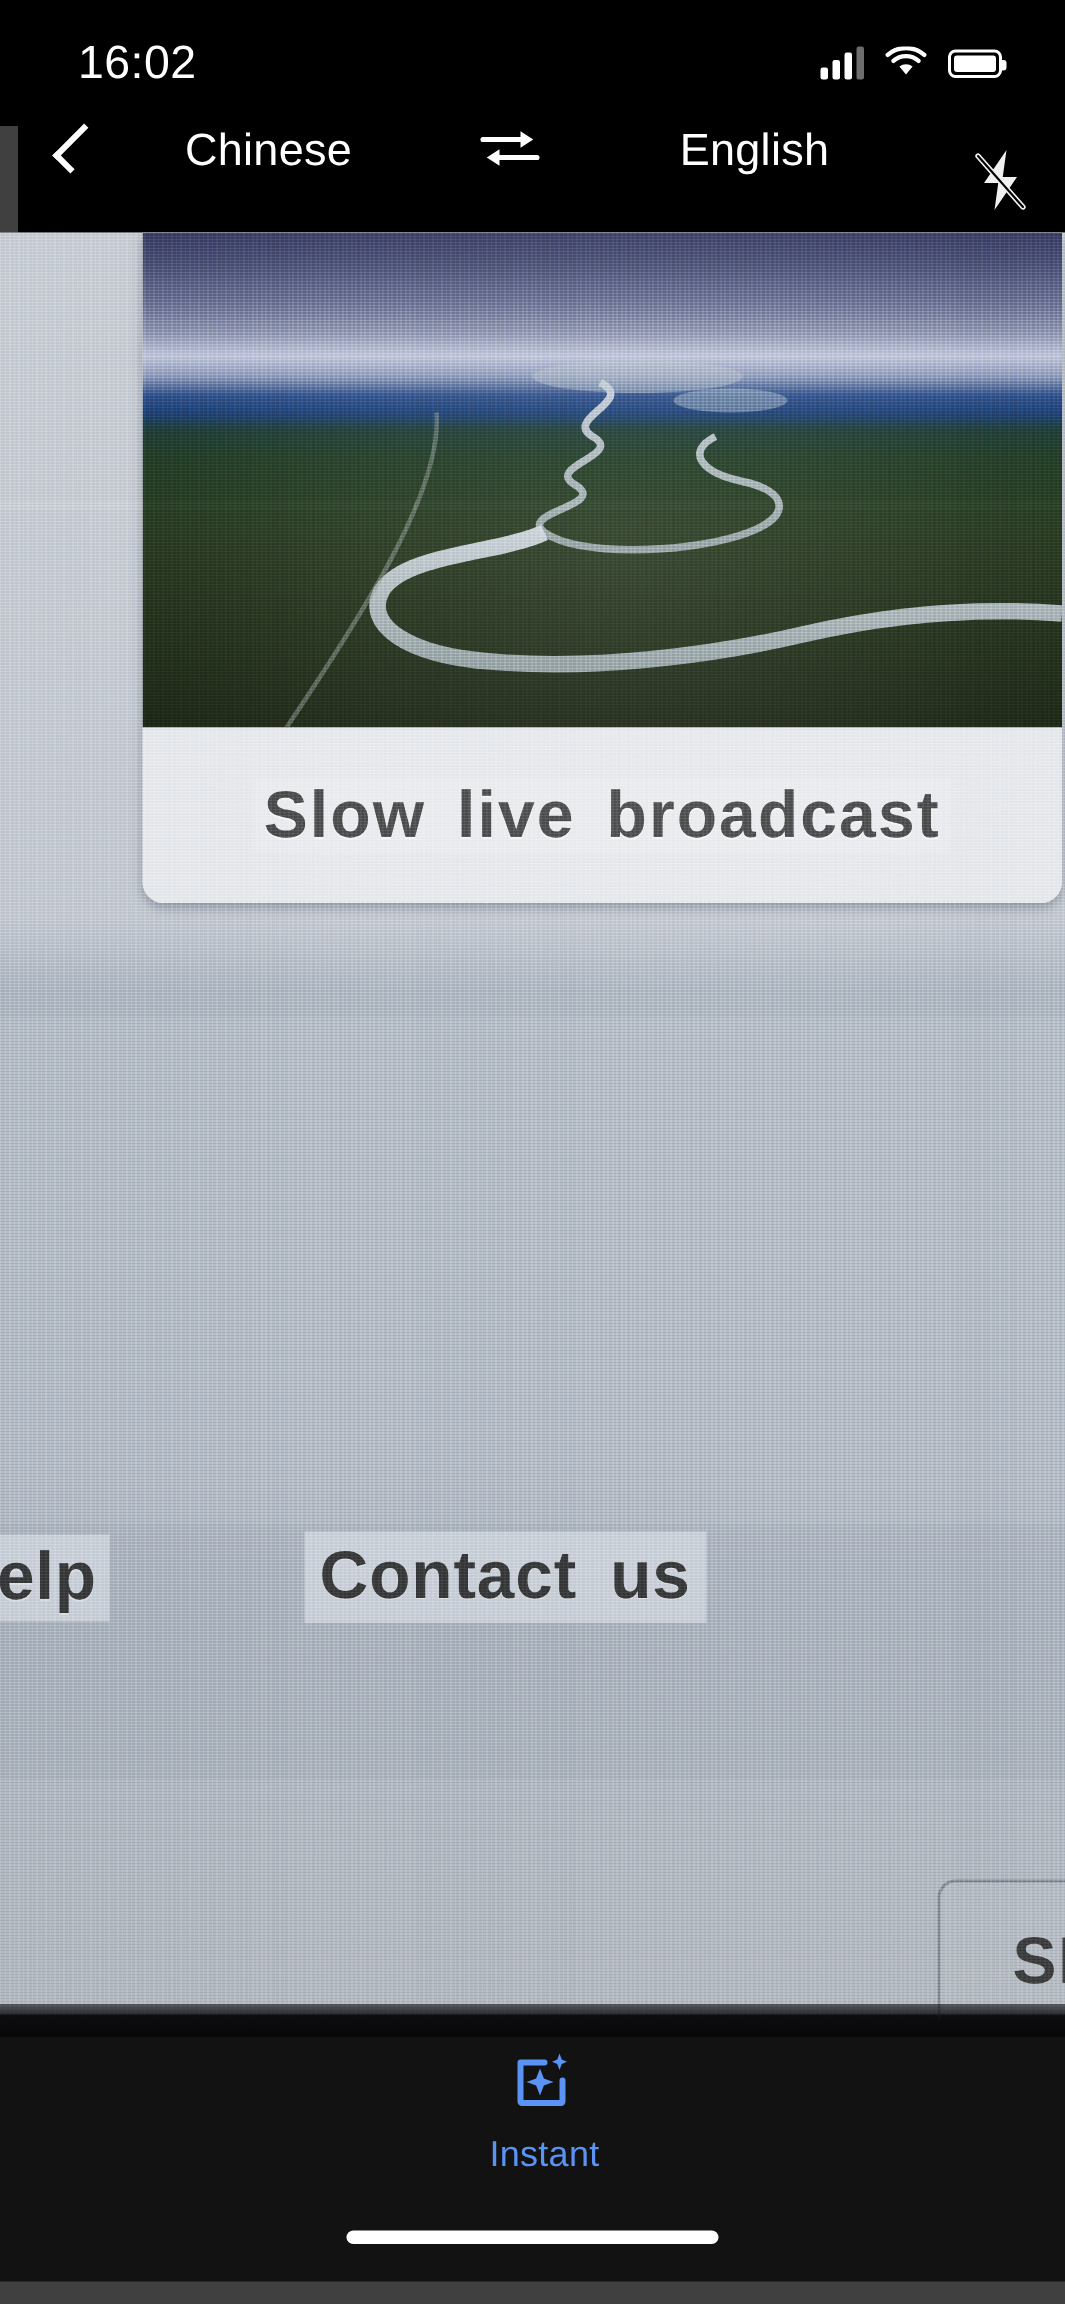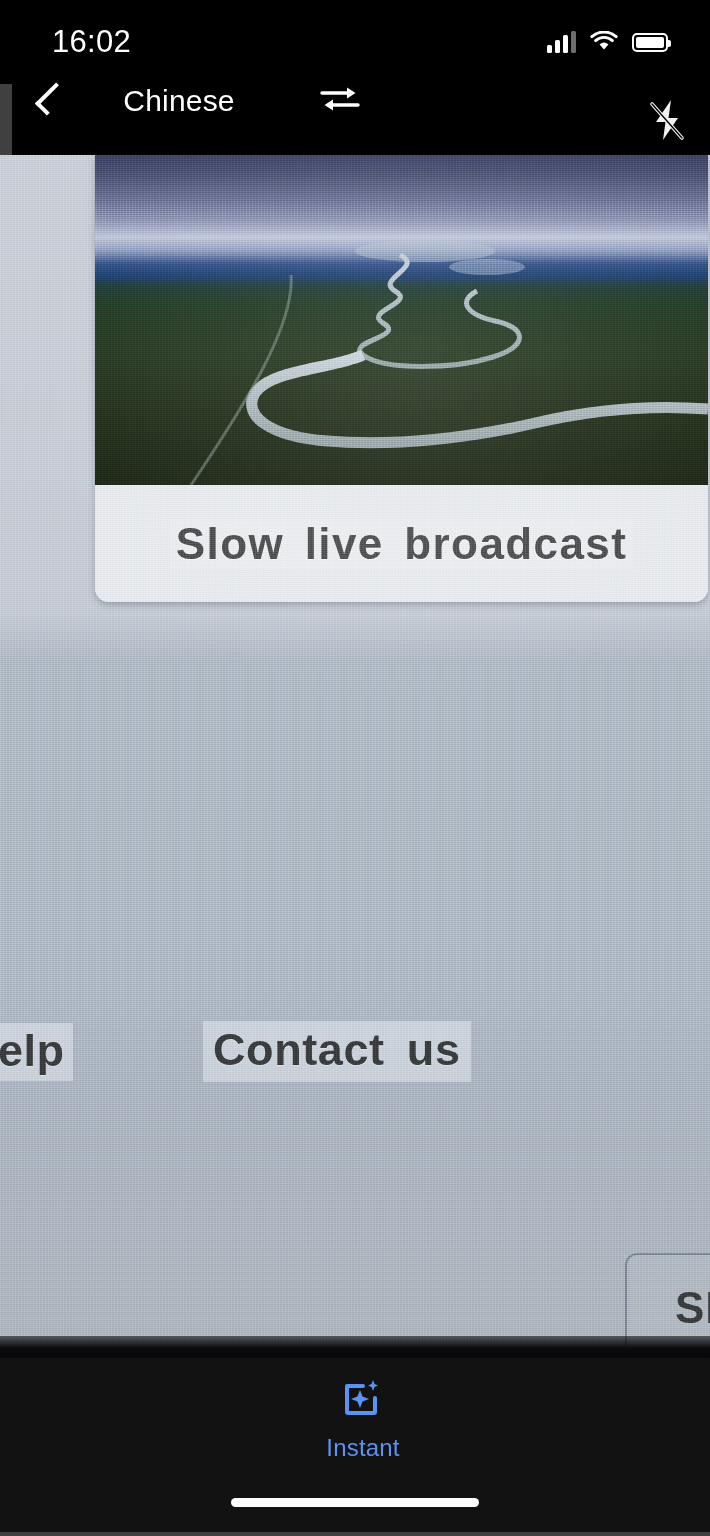--- a/index.html
+++ b/index.html
@@ -167,21 +167,21 @@
 
   
   #camera-dark-band {
     position:absolute; left:0; bottom:0; width:710px; height:22px;
     background:linear-gradient(180deg, rgba(10,10,14,.55) 0%, #0b0b0e 55%, #070709 100%);
     z-index:8;
   }
 
   
   #bottom-nav {
-    position:absolute; left:0; bottom:4px; width:710px; height:178px;
+    position:absolute; left:0; bottom:15px; width:710px; height:178px;
     background:#121212;
     padding-left:16px;
   }
   #nav-items {
     display:flex; align-items:flex-start; justify-content:space-around;
     padding-top:20px; height:124px;
   }
   .nav-item {
     width:200px; display:flex; flex-direction:column;
     align-items:center; gap:10px; cursor:pointer;
@@ -225,20 +225,21 @@
     </div>
     <div id="lang-source" class="lang">Chinese</div>
     <div id="swap-btn">
       <svg width="46" height="30" viewBox="0 0 46 30">
         <path d="M5 9 H34" stroke="#fff" stroke-width="3.4" fill="none" stroke-linecap="round"></path>
         <path d="M30 3.5 L38.5 9 L30 14.5 Z" fill="#fff"></path>
         <path d="M41 21 H12" stroke="#fff" stroke-width="3.4" fill="none" stroke-linecap="round"></path>
         <path d="M16 15.5 L7.5 21 L16 26.5 Z" fill="#fff"></path>
       </svg>
     </div>
+    <div id="lang-target" class="lang">English</div>
     <div id="flash-btn">
       <svg width="44" height="48" viewBox="0 0 44 48">
         <path d="M26 4 L11 26 H20.5 L18 44 L33 22 H23.5 Z" fill="#f0f0f0"></path>
         <path d="M7 8 L37 42" stroke="#f0f0f0" stroke-width="3.6" stroke-linecap="round"></path>
         <path d="M7 8 L37 42" stroke="#000" stroke-width="1.4" stroke-linecap="round"></path>
       </svg>
     </div>
   </div>
 
   <div id="camera">

